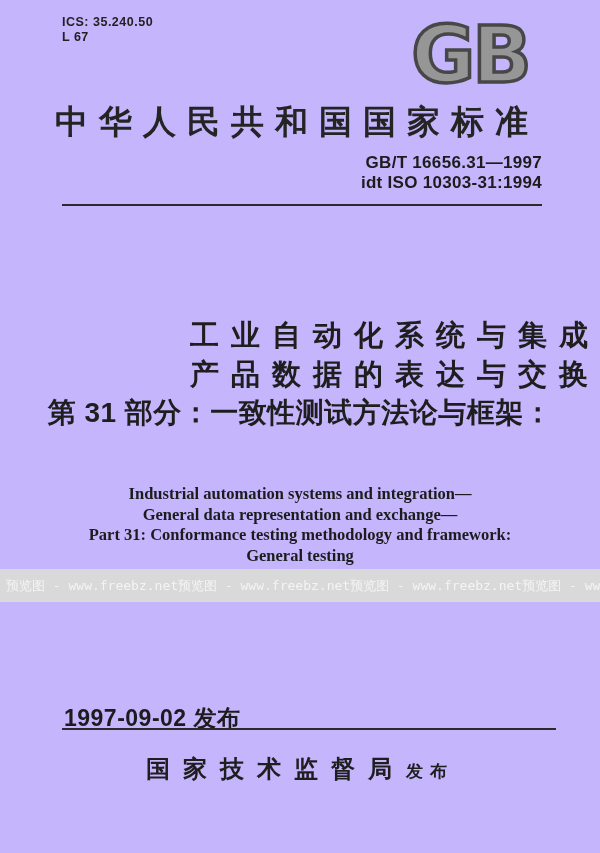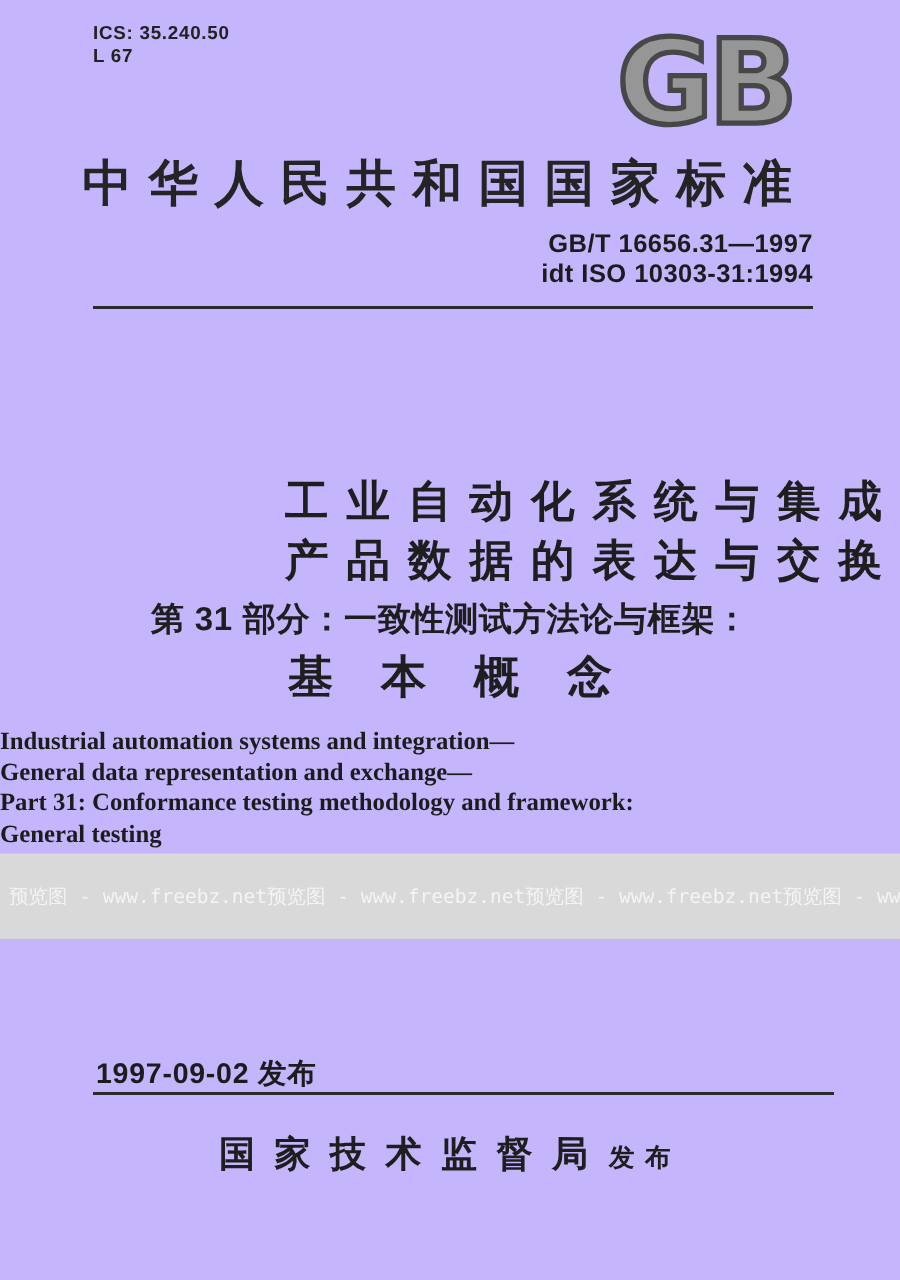--- a/index.html
+++ b/index.html
@@ -84,74 +84,75 @@
   }
   .cn-title .line12 {
     font-size: 29px;
     letter-spacing: 12px;
     text-indent: 12px;
     line-height: 39px;
     white-space: nowrap;
     text-align: right;
   }
   .cn-title .line3 {
-    font-size: 22px;
+    font-size: 28px;
     letter-spacing: 0.5px;
     line-height: 38px;
     white-space: nowrap;
   }
   .cn-title .line4 {
     font-size: 30px;
     letter-spacing: 32px;
     text-indent: 32px;
     line-height: 40px;
     white-space: nowrap;
   }
 
   
   .en-title {
     position: absolute;
     left: 0;
     right: 0;
     top: 484px;
+    text-align: center;
     font-family: "Liberation Serif", serif;
     font-weight: bold;
     font-size: 16.5px;
     line-height: 20.5px;
     color: #1c1c1c;
   }
 
   
   .watermark-band {
     position: absolute;
     left: 0;
     right: 0;
     top: 569px;
     height: 33px;
     background: #d9d9d9;
     display: flex;
     align-items: center;
     justify-content: space-between;
-    padding: 12px 6px;
+    padding: 0 6px;
     font-family: "DejaVu Sans Mono", monospace;
     font-size: 13px;
     color: #f4f4f4;
     white-space: nowrap;
     overflow: hidden;
   }
 
   
   .date-row {
     position: absolute;
     left: 64px;
     right: 56px;
     top: 703px;
     display: flex;
     justify-content: space-between;
-    font-size: 19px;
+    font-size: 23px;
     font-weight: bold;
     color: #1c1c1c;
     letter-spacing: 0.5px;
   }
 
   .rule-bottom {
     position: absolute;
     left: 62px;
     right: 44px;
     top: 728px;
@@ -202,21 +203,20 @@
     <div>GB/T 16656.31—1997</div>
     <div>idt ISO 10303-31:1994</div>
   </div>
 
   <div class="rule-top"></div>
 
   <div class="cn-title">
     <div class="line12">工业自动化系统与集成</div>
     <div class="line12">产品数据的表达与交换</div>
     <div class="line3">第 31 部分：一致性测试方法论与框架：</div>
-    <div class="line4">基本概念</div>
   </div>
 
   <div class="en-title">
     <div>Industrial automation systems and integration—</div>
     <div>General data representation and exchange—</div>
     <div>Part 31: Conformance testing methodology and framework:</div>
     <div>General testing</div>
   </div>
 
   <div class="watermark-band">

